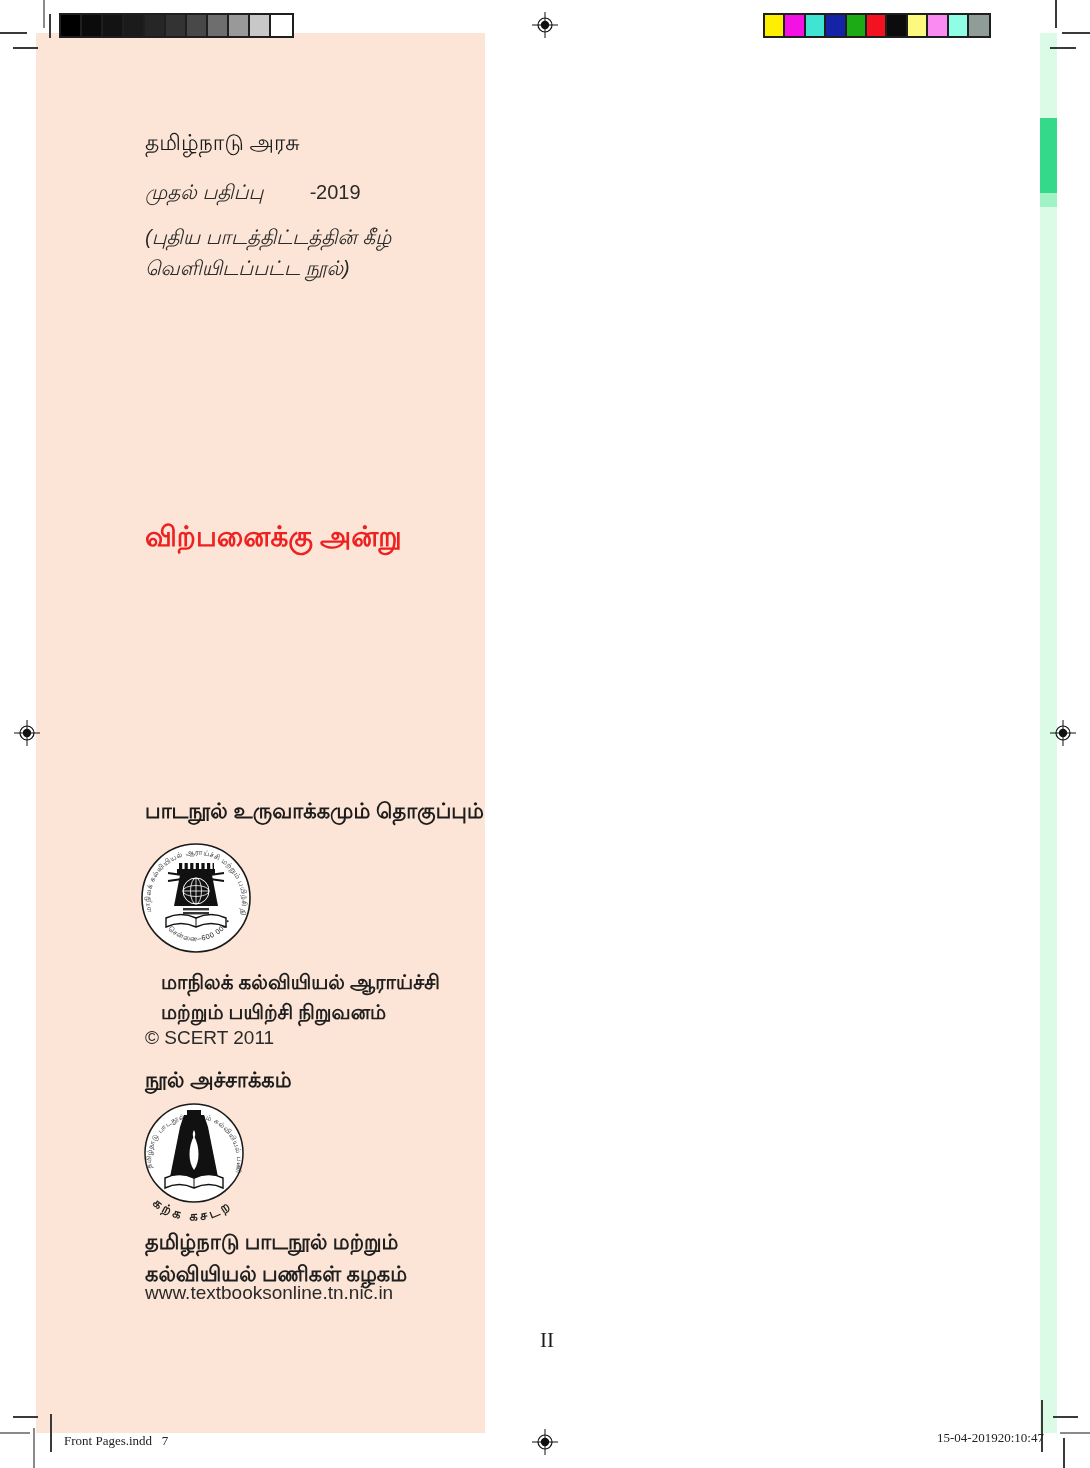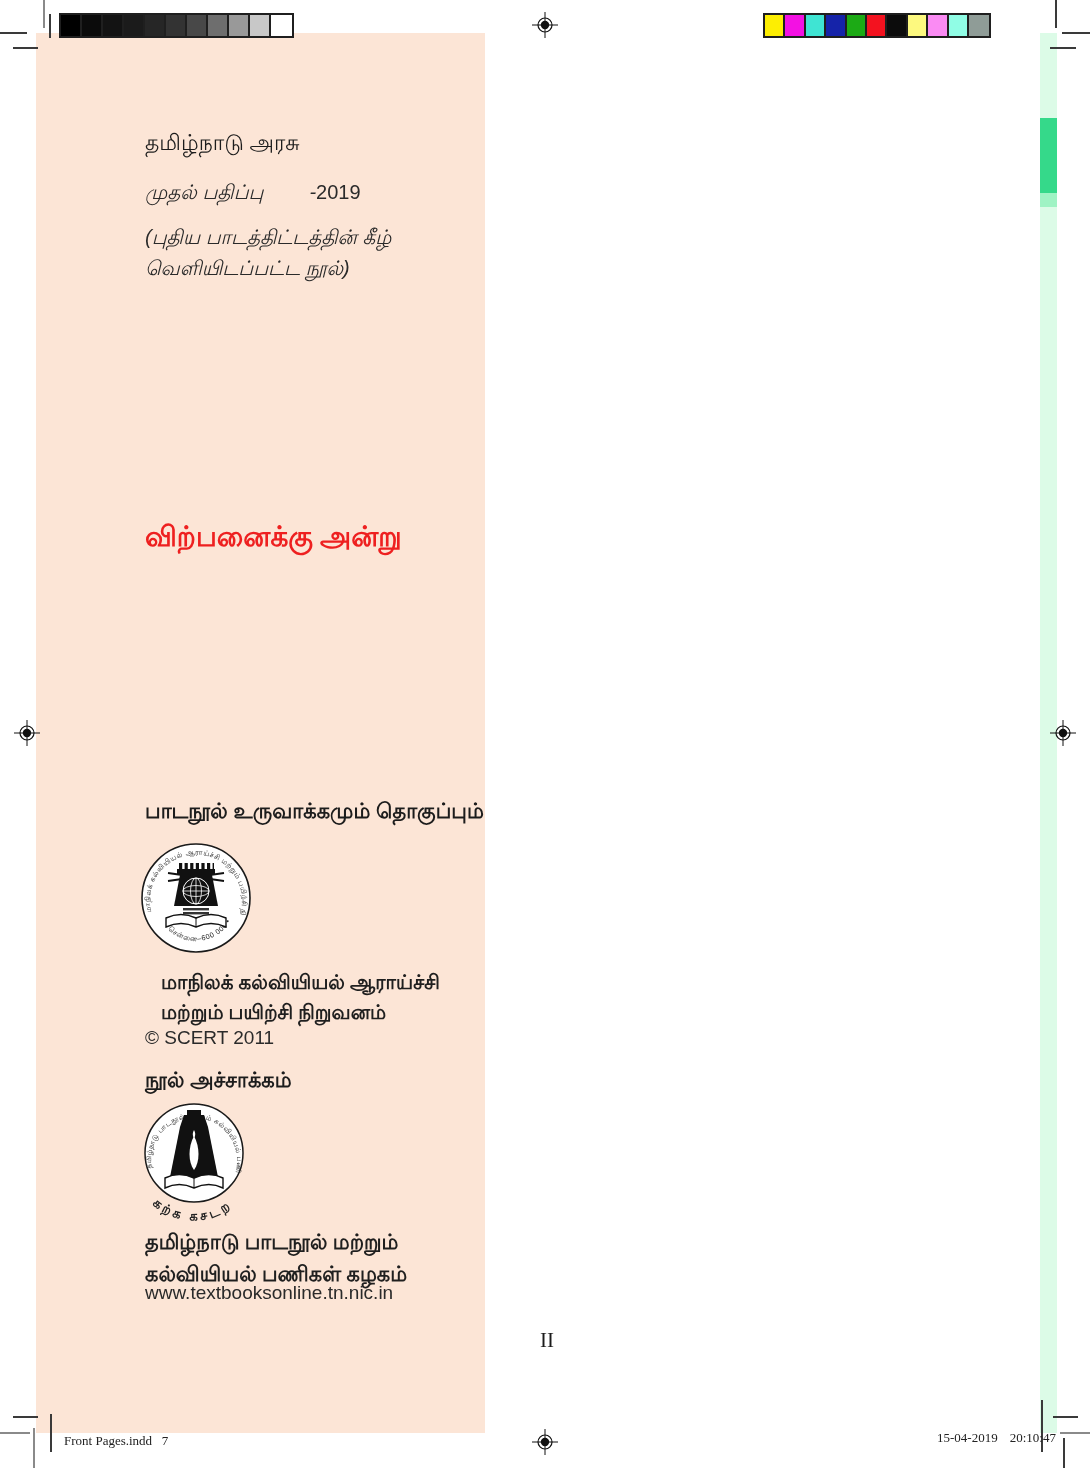--- a/index.html
+++ b/index.html
@@ -36,21 +36,21 @@
   .not-for-sale { left:145px; top:521px; font-size:28px; font-weight:bold; color:#ee2020; font-family:"Liberation Serif", serif; }
   .section-heading { font-size:21px; font-weight:bold; color:#1c1c1c; }
   .prep-heading { left:145px; top:799px; }
   .org-name { left:145px; top:967px; font-size:20px; font-weight:bold; color:#1f1f1f; line-height:30px; font-family:"Liberation Serif", serif;margin-left:16px; }
   .copyright { left:145px; top:1027px; font-size:19px; color:#2a2a2a; }
   .print-heading { left:145px; top:1068px; }
   .corp-name { left:145px; top:1226px; font-size:21px; font-weight:bold; color:#1f1f1f; line-height:32px; font-family:Liberation Serif, serif; }
   .website { left:145px; top:1282px; font-size:19px; color:#2a2a2a; }
   .page-number { left:527px; top:1328px; width:40px; text-align:center; font-size:21px; color:#1c1c1c; font-family:"Liberation Serif", serif; }
   .footer-left { left:64px; top:1433px; font-size:13px; color:#222; font-family:"Liberation Serif", serif; }
-  .footer-right { left:937px; top:1430px; font-size:13px; color:#222; font-family:"Liberation Serif", serif; display:flex; gap:12px; }
+  .footer-right { left:937px; top:1430px; font-size:13px; color:#222; font-family:"Liberation Serif", serif; display:flex; }
 
   .logo { line-height:0; }
   .logo-scert { left:140px; top:842px; }
   .logo-corp { left:134px; top:1100px; }
 </style>
 </head>
 <body>
 
 <div class="abs content-page" style="background: rgb(252, 229, 214);"></div>
 

